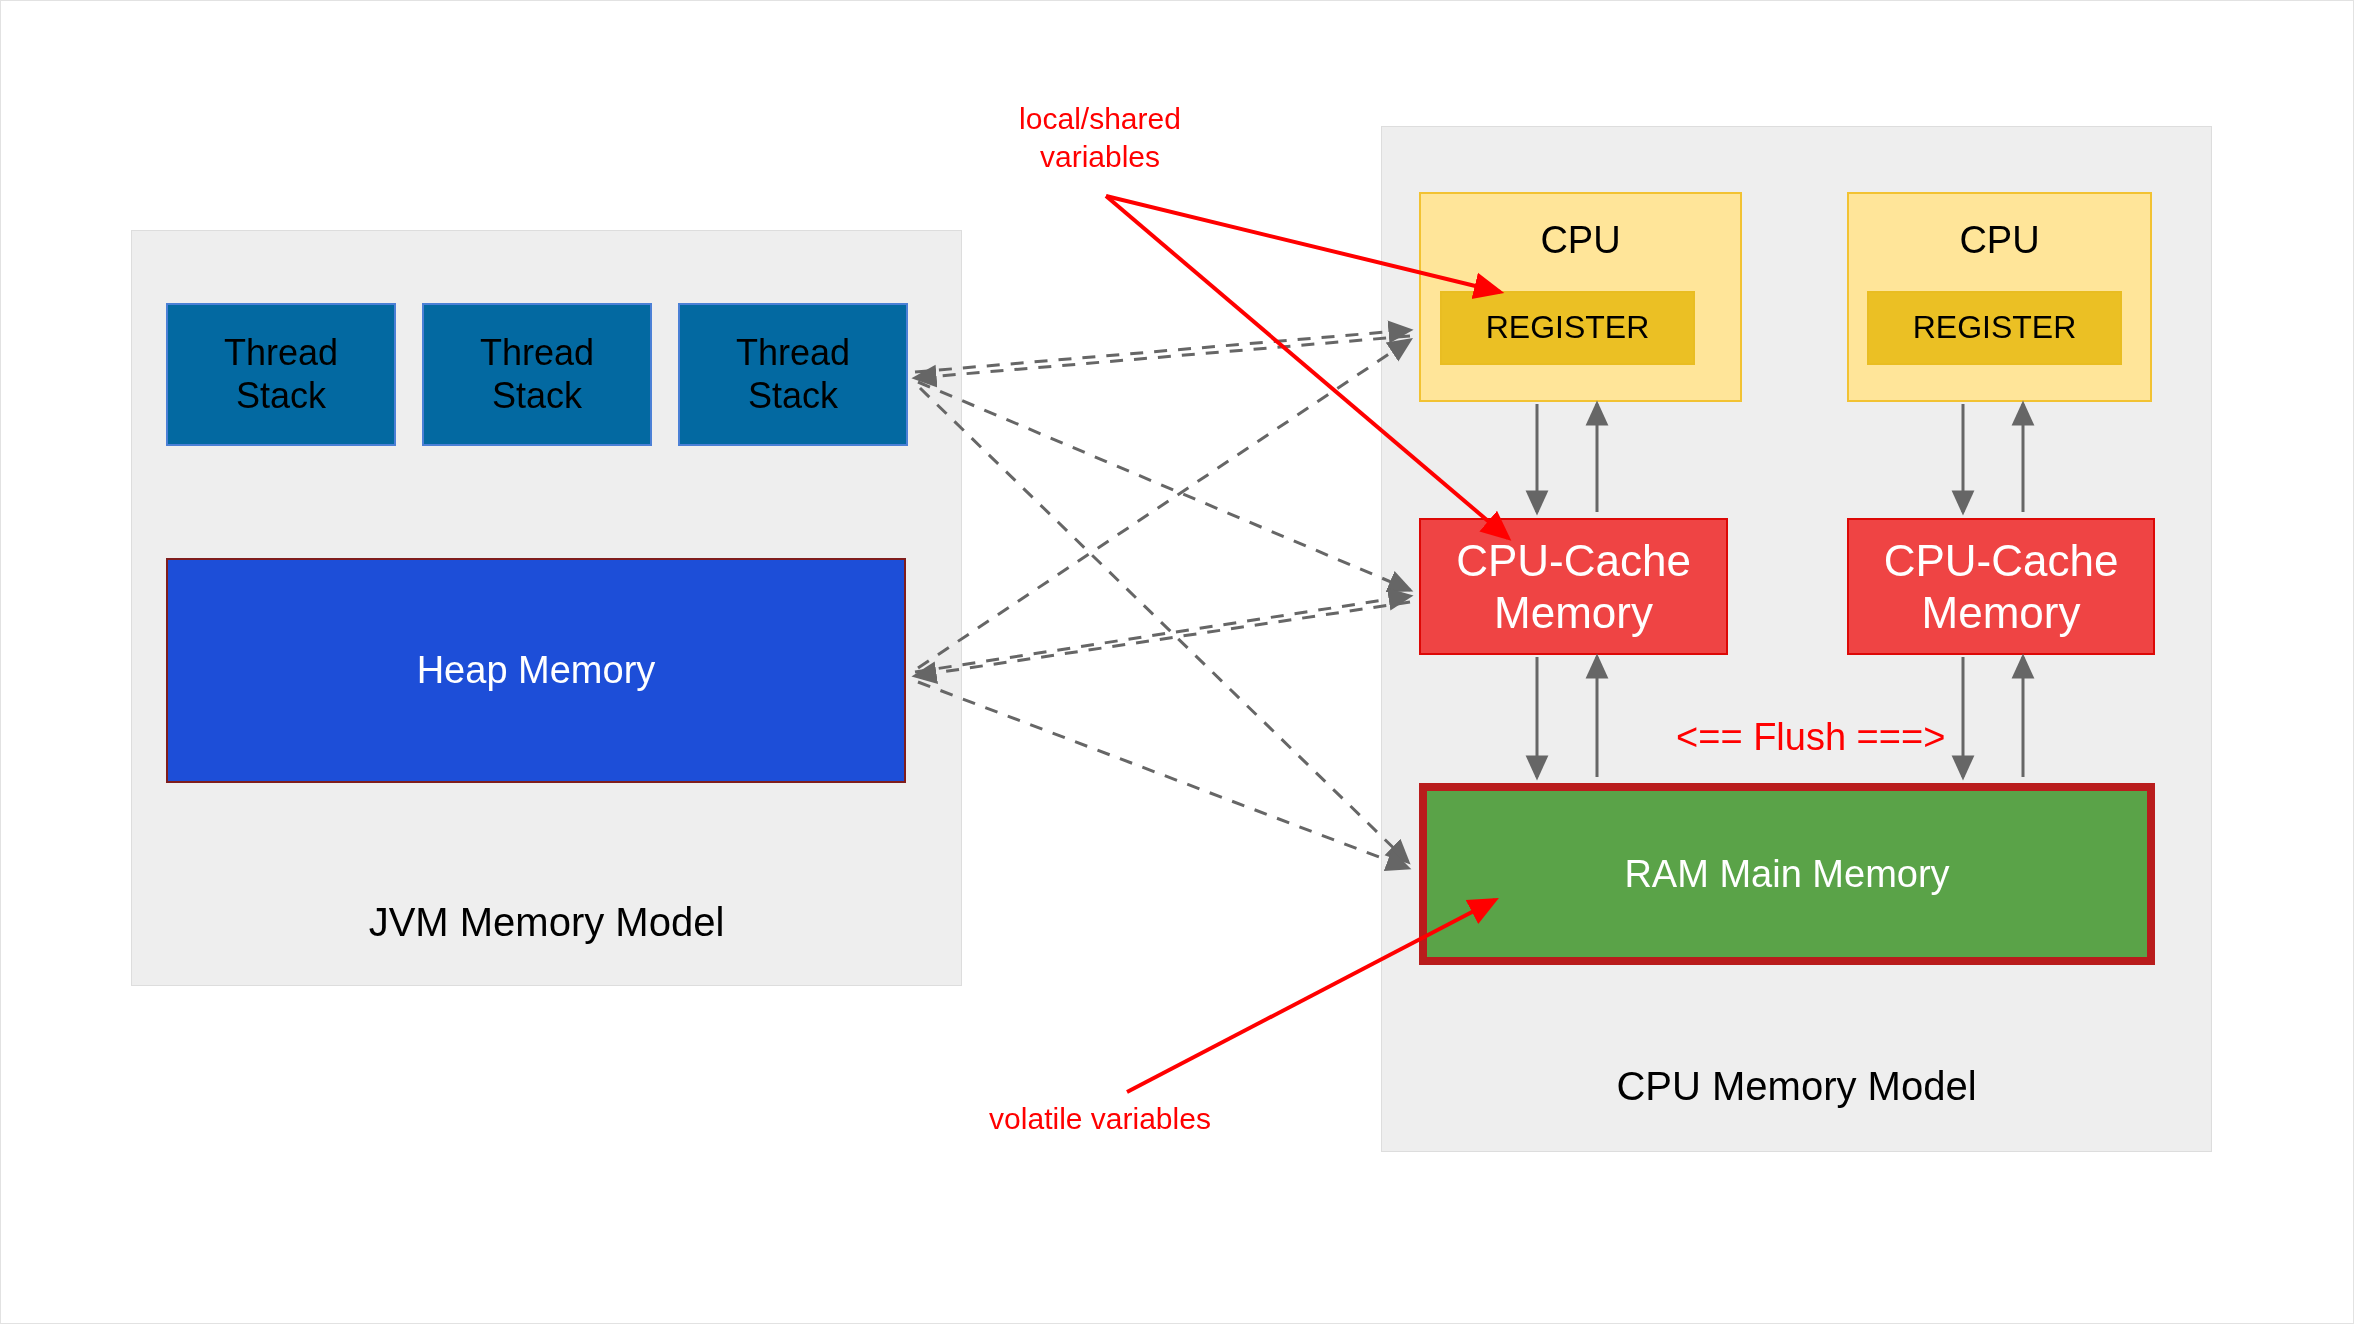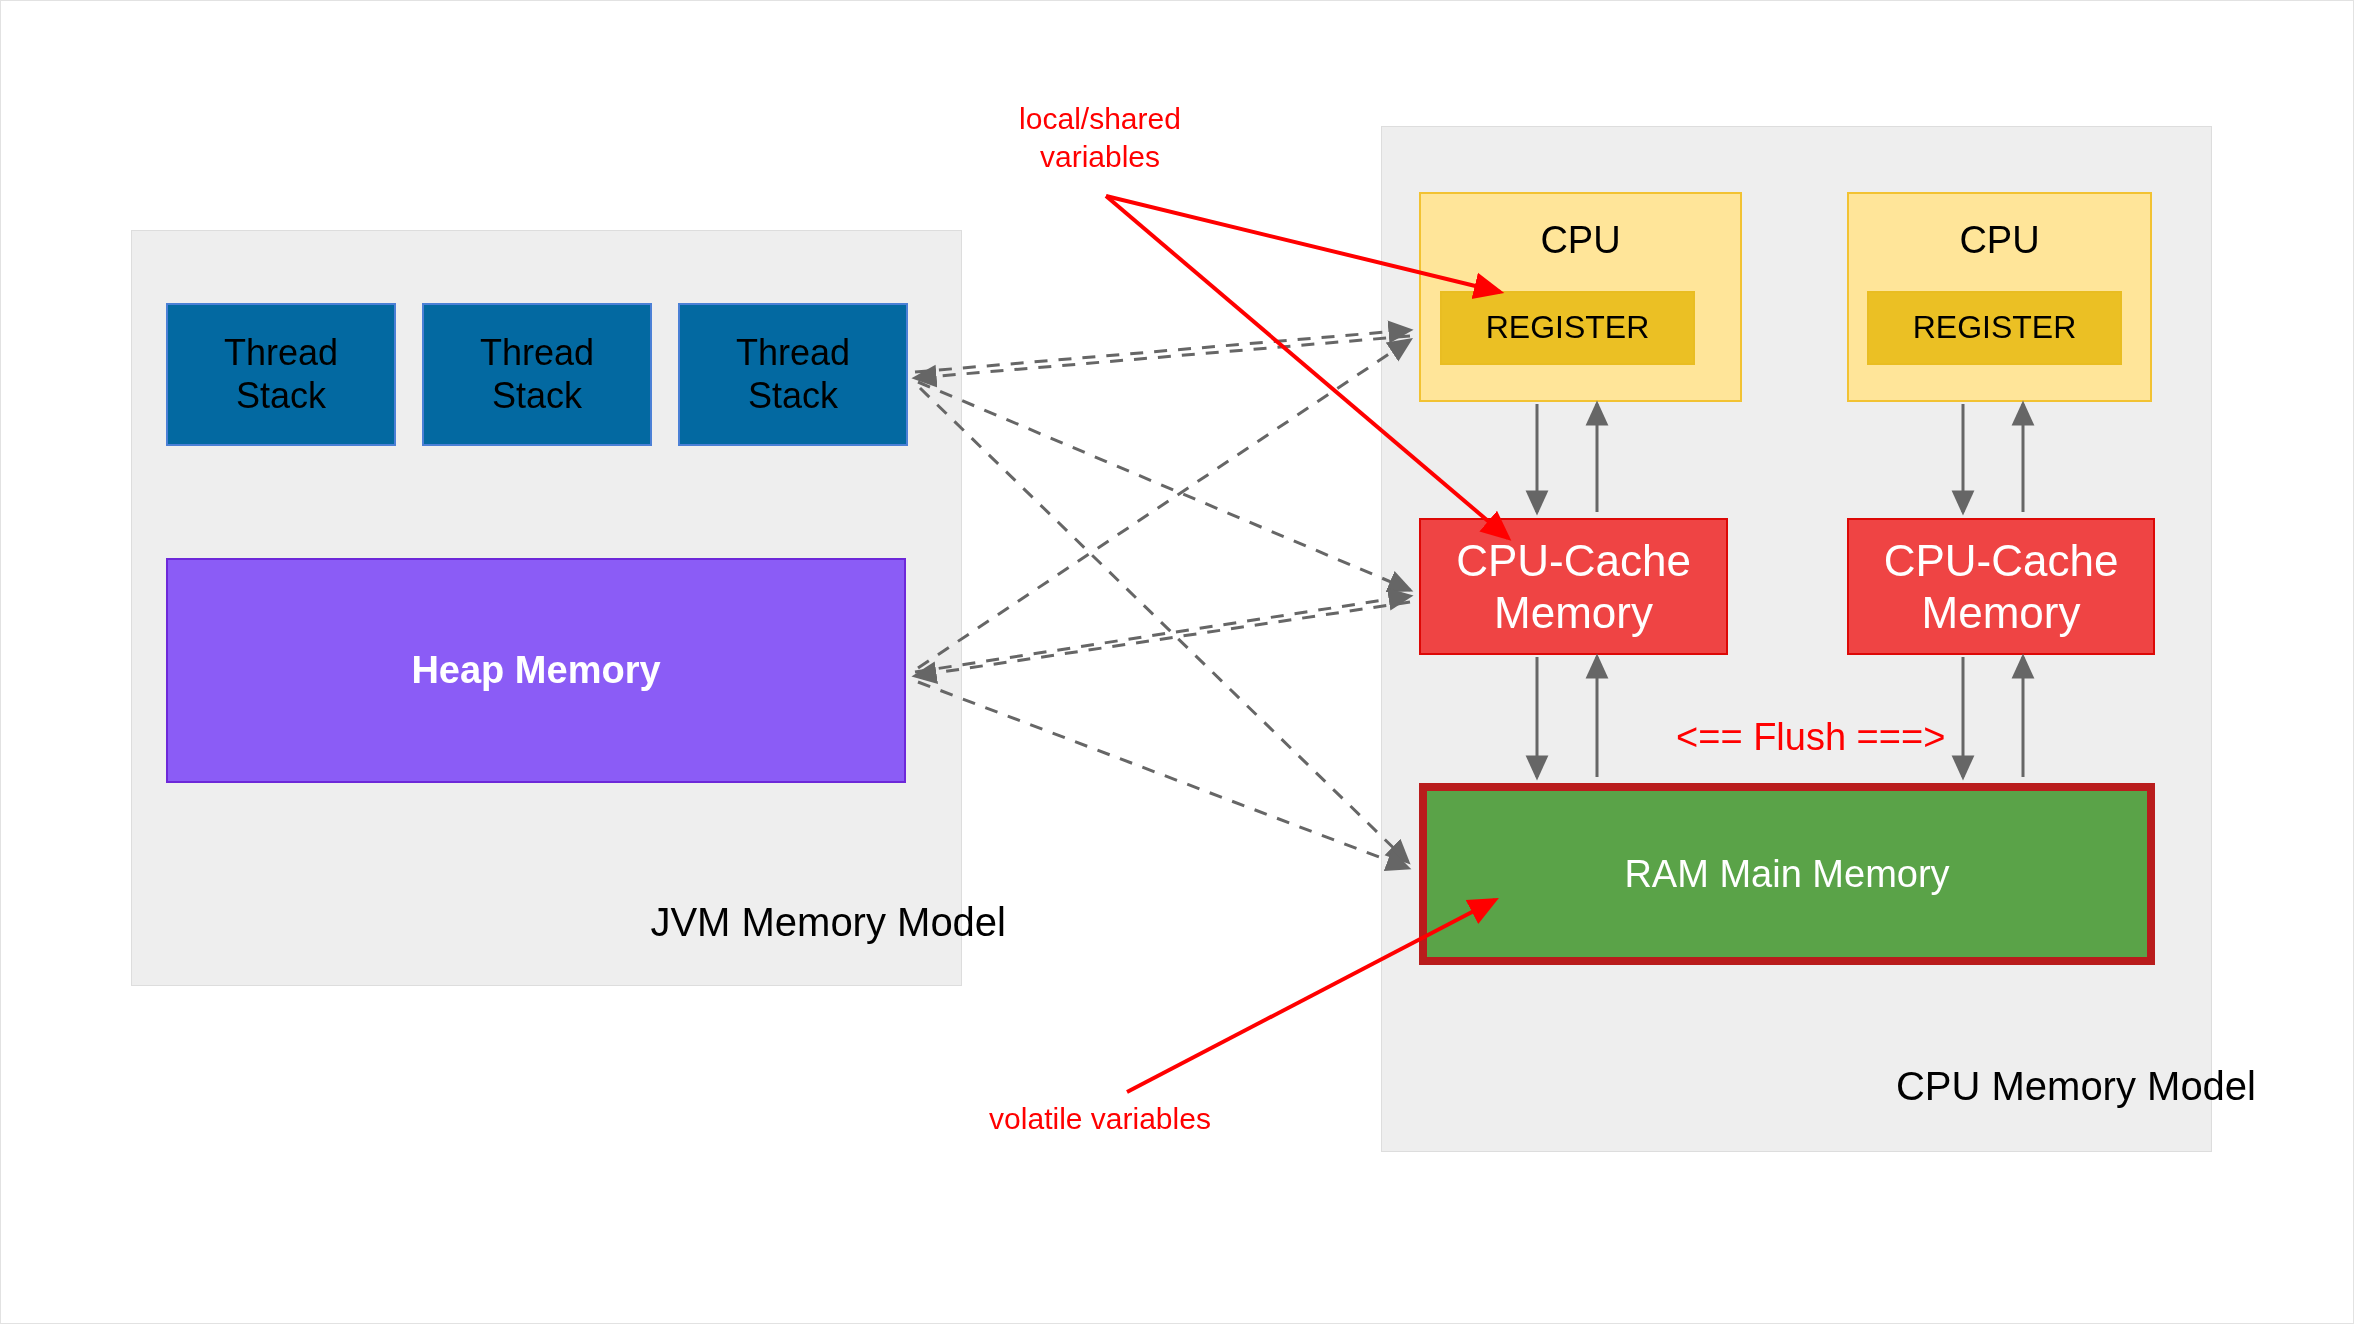--- a/index.html
+++ b/index.html
@@ -29,44 +29,42 @@
     position: absolute;
     box-sizing: border-box;
     background: #eeeeee;
     border: 1px solid #dddddd;
   }
   .group-title {
     position: absolute;
     color: #000000;
     font-size: 40px;
     white-space: nowrap;
-    text-align: right;
-    padding-left: 44px;
+    text-align: center;
   }
   .node {
     position: absolute;
     box-sizing: border-box;
     display: flex;
     align-items: center;
     justify-content: center;
     text-align: center;
     line-height: 1.18;
   }
   .thread-stack {
     background: #0369a1;
     border: 2px solid #4b80d6;
     color: #000000;
     font-size: 36px;
   }
   .heap {
-    background: #8b5cf6;
-    border: 2px solid #6d28d9;
+    background: #1d4ed8;
+    border: 2px solid #7f1d1d;
     color: #ffffff;
     font-size: 38px;
-    font-weight: bold;
   }
   .cpu {
     background: #ffe599;
     border: 2px solid #f2c232;
     color: #000000;
     font-size: 38px;
     align-items: flex-start;
     padding-top: 24px;
   }
   .register {

